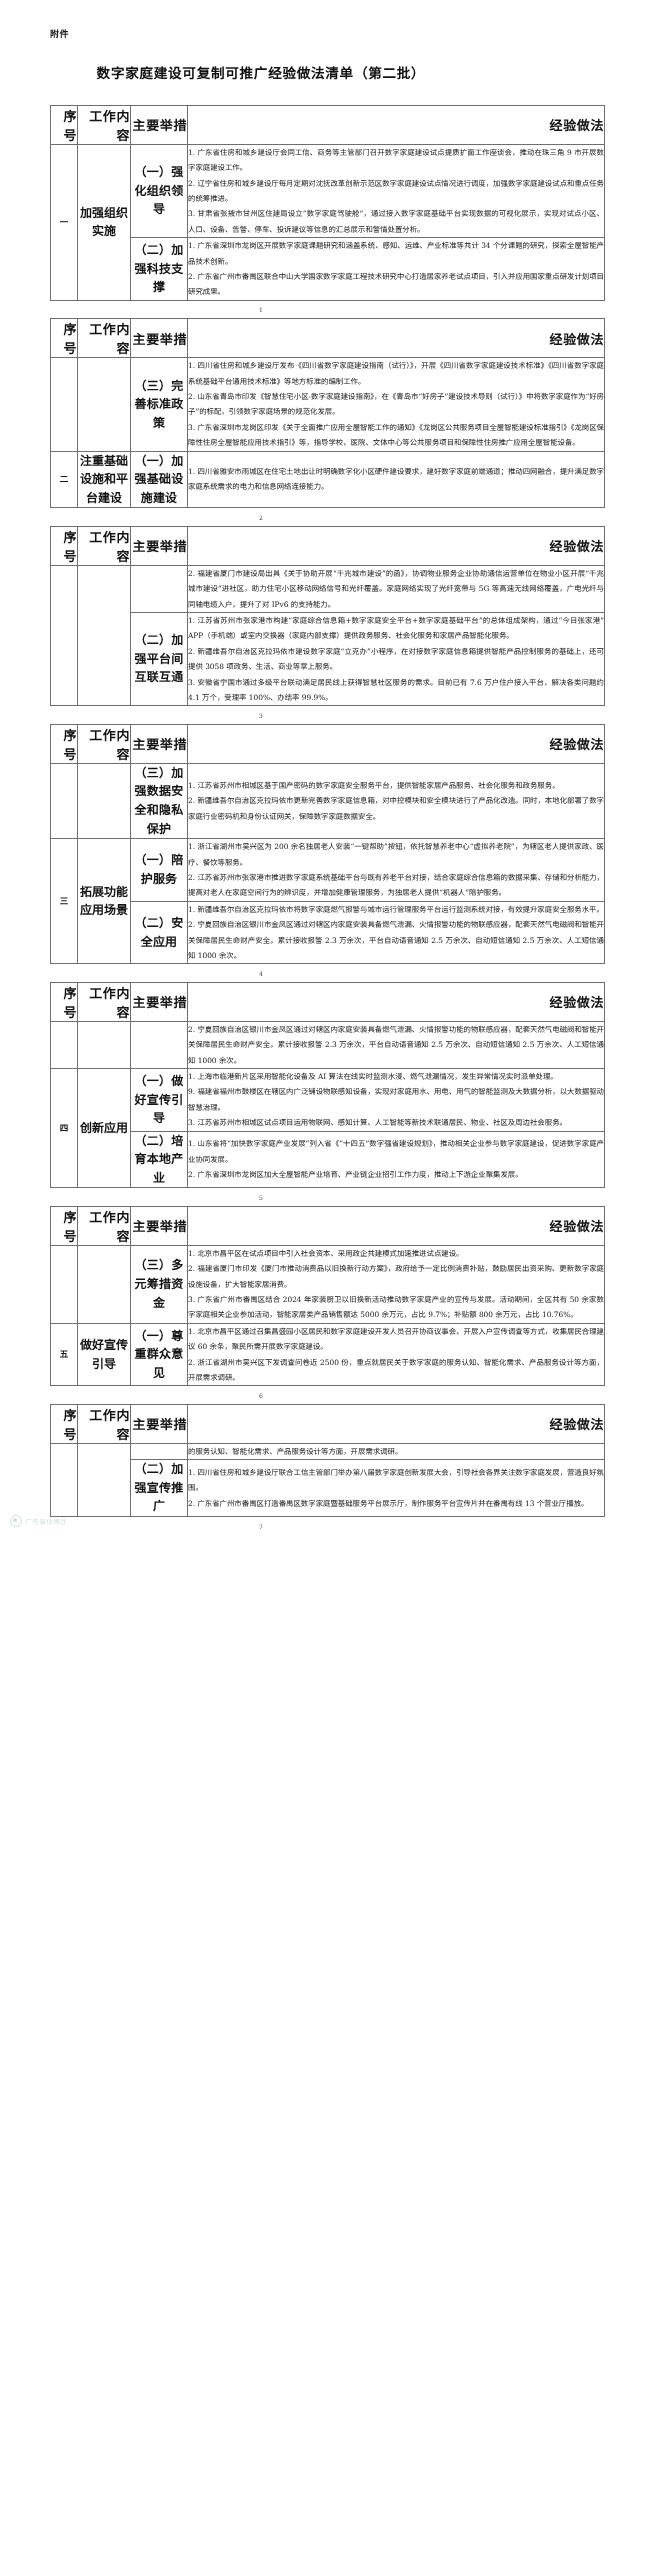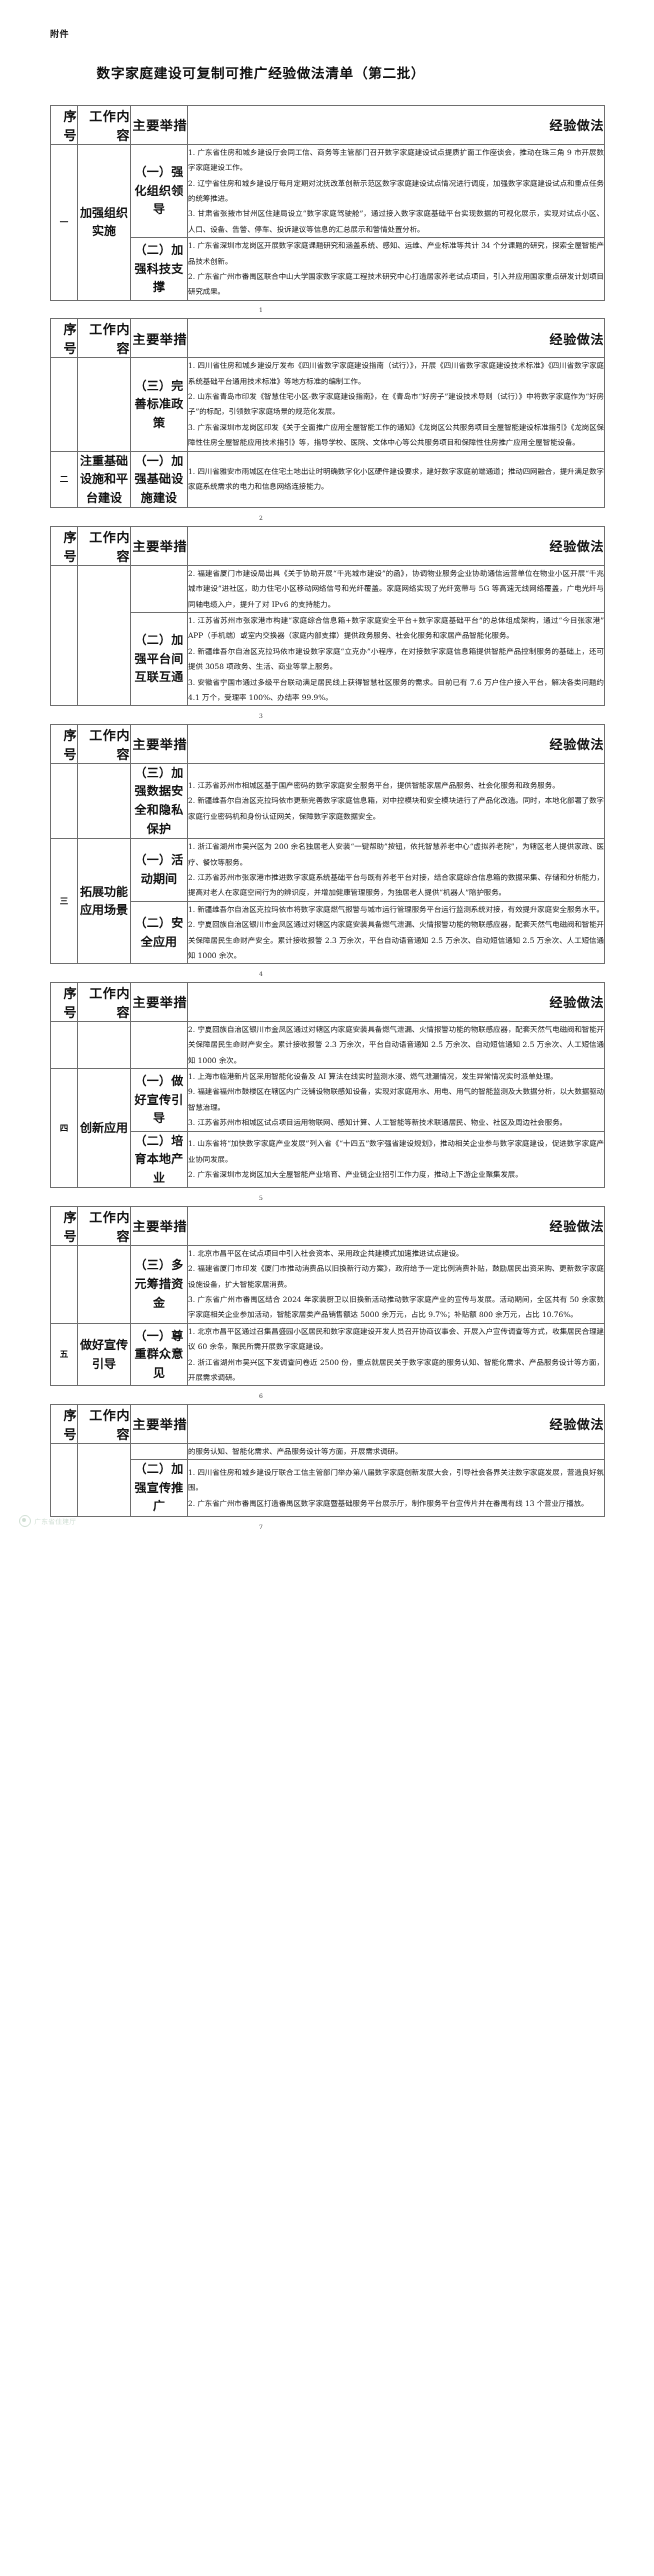--- a/index.html
+++ b/index.html
@@ -99,21 +99,21 @@
   .pagenum{
     text-align:center;
     font-family:"DejaVu Serif","Liberation Serif",serif;
     font-size:6px;
     color:#3a3a3a;
     padding:5.5px 0 0 0;
     height:12px;
   }
   .watermark{
     position:absolute;
-    left:19px;
+    left:10px;
     bottom:6px;
     width:91px;
     height:14.5px;
     opacity:.22;
     display:flex;
     align-items:center;
     gap:3px;
     pointer-events:none;
   }
   .wm-circle{
@@ -278,21 +278,21 @@
           <td class="work blank"></td>
           <td class="measure">（三）加强数据安全和隐私保护</td>
           <td class="practice">
             <p>1. 江苏省苏州市相城区基于国产密码的数字家庭安全服务平台，提供智能家居产品服务、社会化服务和政务服务。</p>
             <p>2. 新疆维吾尔自治区克拉玛依市更新完善数字家庭信息箱，对中控模块和安全模块进行了产品化改造。同时，本地化部署了数字家庭行业密码机和身份认证网关，保障数字家庭数据安全。</p>
           </td>
         </tr>
         <tr>
           <td class="no" rowspan="2">三</td>
           <td class="work" rowspan="2">拓展功能应用场景</td>
-          <td class="measure">（一）活动期间</td>
+          <td class="measure">（一）陪护服务</td>
           <td class="practice">
             <p>1. 浙江省湖州市吴兴区为 200 余名独居老人安装“一键帮助”按钮，依托智慧养老中心“虚拟养老院”，为辖区老人提供家政、医疗、餐饮等服务。</p>
             <p>2. 江苏省苏州市张家港市推进数字家庭系统基础平台与既有养老平台对接，结合家庭综合信息箱的数据采集、存储和分析能力，提高对老人在家庭空间行为的辨识度，并增加健康管理服务，为独居老人提供“机器人”陪护服务。</p>
           </td>
         </tr>
         <tr>
           <td class="measure">（二）安全应用</td>
           <td class="practice">
             <p>1. 新疆维吾尔自治区克拉玛依市将数字家庭燃气报警与城市运行管理服务平台运行监测系统对接，有效提升家庭安全服务水平。</p>
             <p>2. 宁夏回族自治区银川市金凤区通过对辖区内家庭安装具备燃气泄漏、火情报警功能的物联感应器，配套天然气电磁阀和智能开关保障居民生命财产安全。累计接收报警 2.3 万余次，平台自动语音通知 2.5 万余次、自动短信通知 2.5 万余次、人工短信通知 1000 余次。</p>

